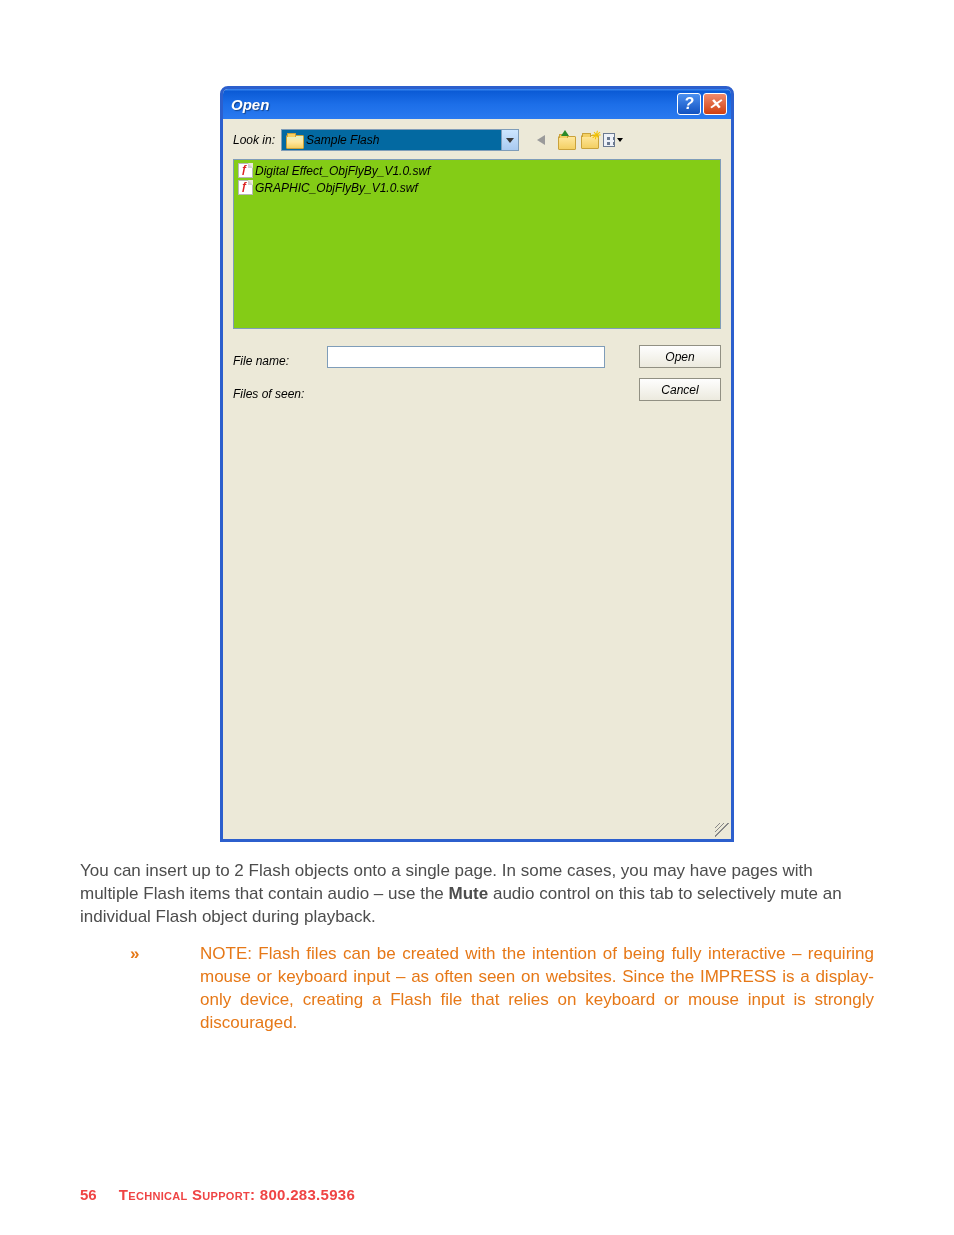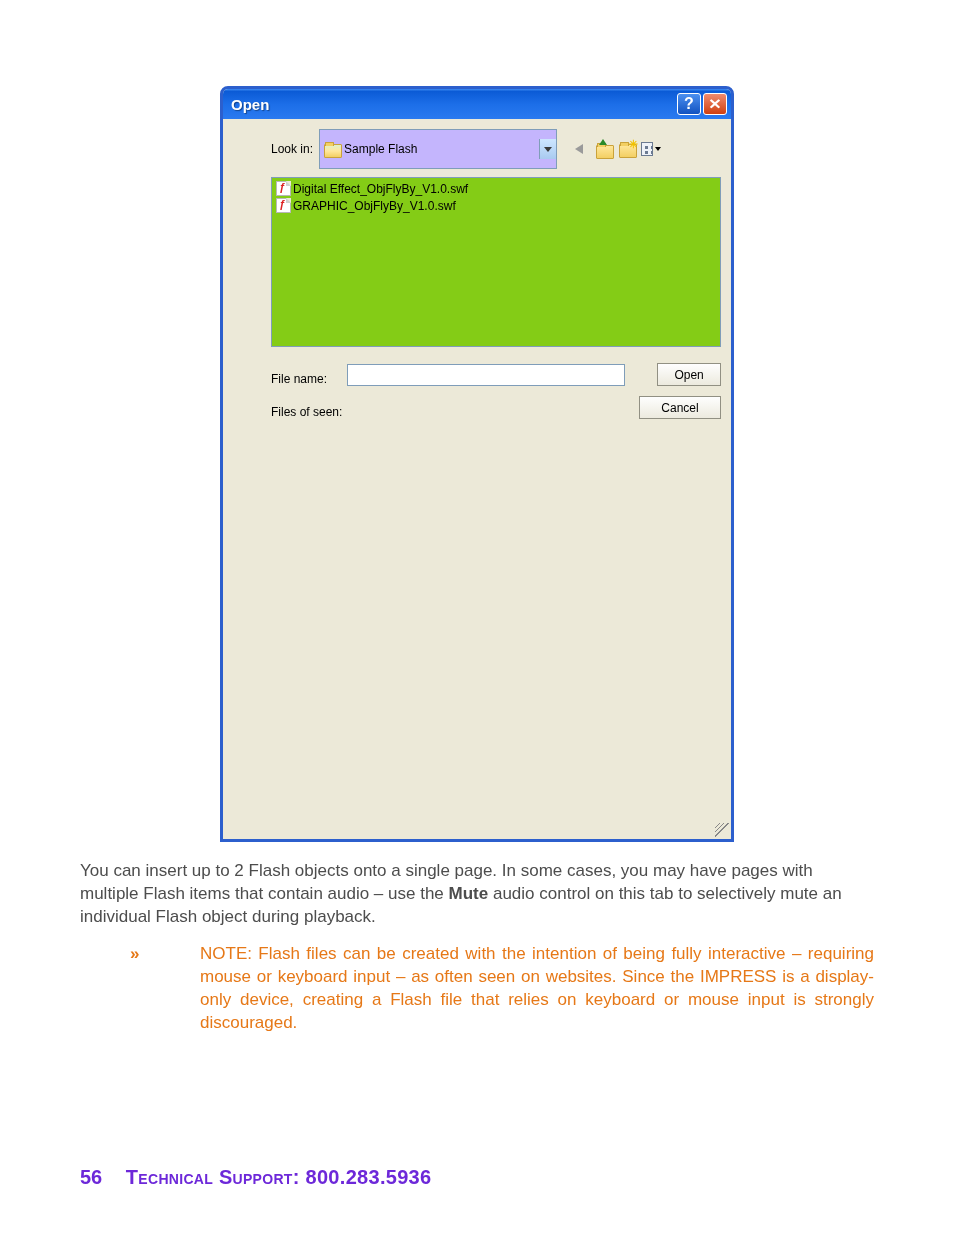--- a/index.html
+++ b/index.html
@@ -13,20 +13,21 @@
   }
   .page {
     width: 954px;
     min-height: 1235px;
     padding: 80px 80px 40px 80px;
     position: relative;
   }
   .dialog-wrap {
     width: 514px;
     margin: 6px auto 18px auto;
+    font-style: italic;
   }
   .dialog {
     width: 514px;
     border: 3px solid #2c5fcd;
     border-radius: 8px 8px 0 0;
     background: #ece9d8;
     font-family: Tahoma, Arial, sans-serif;
     font-size: 12px;
     color: #000;
     position: relative;
@@ -55,34 +56,33 @@
     display: flex; align-items: center; justify-content: center;
     color: #fff; font-weight: bold;
   }
   .tb-help { background: linear-gradient(to bottom,#4c90f0,#1152c0); font-size:16px; }
   .tb-close { background: linear-gradient(to bottom,#f08b6e,#d04010); font-size:16px; }
   .tb-close span { transform: scaleY(0.9); }
   .dlg-body {
     padding: 10px 10px 6px 10px;
     min-height: 720px;
     position: relative;
-    margin-left: 38px;
   }
   .lookin-row {
     display: flex;
     align-items: center;
     gap: 6px;
     margin-bottom: 8px;
   }
   .lbl { font-size: 12px; color:#000; white-space: nowrap; }
   .lookin-combo {
     display: flex; align-items: center;
-    background: #c4b5fd;
+    background: #0369a1;
     border: 1px solid #7f9db9;
-    height: 40px;
+    height: 22px;
     flex: 0 0 238px;
     padding: 0 0 0 4px;
   }
   .folder-icon {
     width: 16px; height: 14px; margin-right: 4px; position: relative;
   }
   .folder-icon::before {
     content: "";
     position: absolute; left:0; top:2px; width:16px; height:12px;
     background: linear-gradient(to bottom,#ffe79c,#f3cf63);
@@ -202,23 +202,23 @@
   }
   .note-marker {
     flex:0 0 26px;
     font-weight:bold;
   }
   .note-text { flex:1;margin-left:44px; }
 
   .footer {
     position:absolute;
     left:80px;
-    bottom:46px;
-    font-size:20px;
-    color:#6d28d9;
+    bottom:32px;
+    font-size:15px;
+    color:#ef4444;
   }
   .footer .pg { font-weight:bold; margin-right:18px; }
   .footer .ts {
     font-weight:bold;
     font-variant: small-caps;
     letter-spacing: 0.3px;
   }
 </style>
 </head>
 <body>

